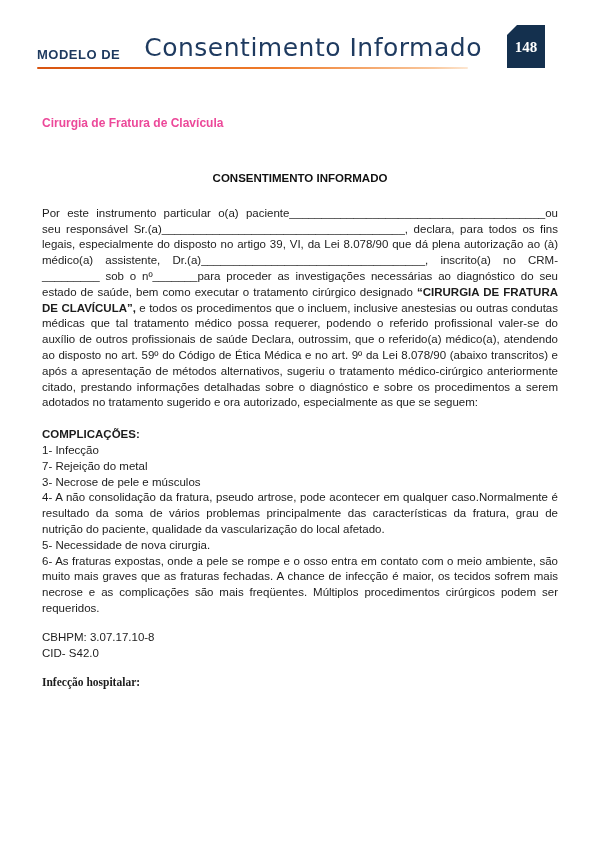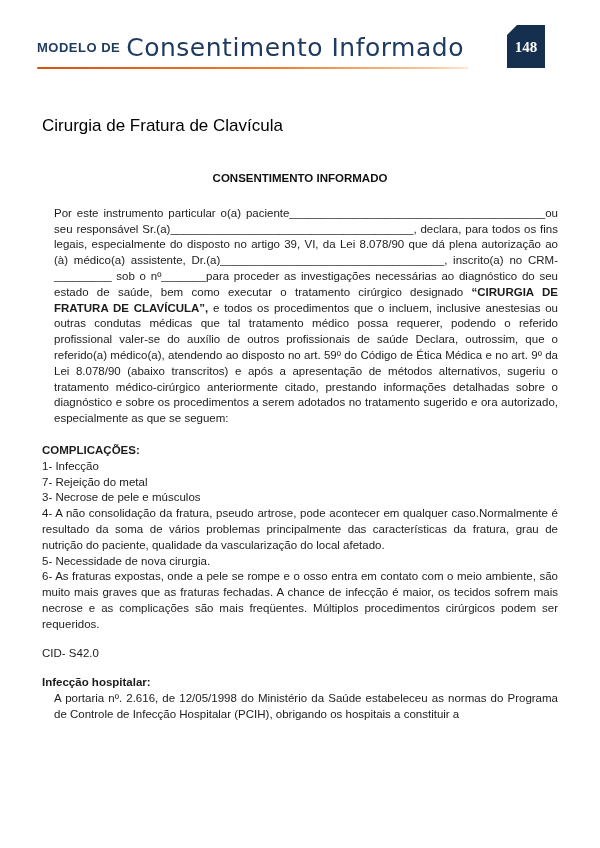--- a/index.html
+++ b/index.html
@@ -15,22 +15,22 @@
 
   
   .page-header {
     position: absolute;
     top: 33px;
     left: 37px;
     width: 431px;
   }
   .title-row {
     display: flex;
-    align-items: center;
-    gap: 6px;
+    align-items: flex-end;
+    gap: 24px;
     white-space: nowrap;
   }
   .header-prefix {
     font-family: "Liberation Sans", sans-serif;
     font-weight: bold;
     font-size: 13px;
     letter-spacing: 0.5px;
     color: #1e3a5f;
   }
   .header-title {
@@ -65,50 +65,50 @@
     font-size: 15px;
     color: #ffffff;
     transform: translateY(1px);
   }
 
   
   .procedure-title {
     position: absolute;
     top: 116px;
     left: 42px;
-    font-size: 17px;
-    font-weight: normal;
-    color: #000000;
+    font-size: 12px;
+    font-weight: bold;
+    color: #ec4899;
   }
 
   
   .content {
     position: absolute;
     top: 171px;
     left: 42px;
     width: 516px;
     font-size: 11.5px;
     line-height: 15.8px;
   }
   .doc-title {
     text-align: center;
     font-weight: bold;
     font-size: 11.5px;
     margin: 0 0 19px 0;
     color: #111111;
   }
   p.body {
-    margin: 0 0 16px 12px;
+    margin: 0 0 16px 0;
     text-align: justify;
   }
   .bold { font-weight: bold; }
   .comp-item { text-align: justify; }
   .codes { margin: 13px 0 0 0; }
   .section-gap { height: 14px; }
-  .infection-heading { font-weight: bold; }
+  .infection-heading { font-weight: bold; font-family: Liberation Serif, serif; }
 </style>
 </head>
 <body>
 
 <div class="page">
 
   <header class="page-header">
     <div class="title-row">
       <span class="header-prefix">MODELO DE</span>
       <span class="header-title">Consentimento Informado</span>
@@ -133,24 +133,24 @@
       <div class="bold">COMPLICAÇÕES:</div>
       <div class="comp-item">1- Infecção</div>
       <div class="comp-item">7- Rejeição do metal</div>
       <div class="comp-item">3- Necrose de pele e músculos</div>
       <div class="comp-item">4- A não consolidação da fratura, pseudo artrose, pode acontecer em qualquer caso.Normalmente é resultado da soma de vários problemas principalmente das características da fratura, grau de nutrição do paciente, qualidade da vascularização do local afetado.</div>
       <div class="comp-item">5- Necessidade de nova cirurgia.</div>
       <div class="comp-item">6- As fraturas expostas, onde a pele se rompe e o osso entra em contato com o meio ambiente, são muito mais graves que as fraturas fechadas. A chance de infecção é maior, os tecidos sofrem mais necrose e as complicações são mais freqüentes. Múltiplos procedimentos cirúrgicos podem ser requeridos.</div>
     </section>
 
     <section class="codes">
+      <div>CBHPM: 3.07.17.10-8</div>
       <div>CID- S42.0</div>
     </section>
 
     <div class="section-gap"></div>
 
     <section>
       <div class="infection-heading">Infecção hospitalar:</div>
-      <p class="body">A portaria nº. 2.616, de 12/05/1998 do Ministério da Saúde estabeleceu as normas do Programa de Controle de Infecção Hospitalar (PCIH), obrigando os hospitais a constituir a</p>
     </section>
 
   </main>
 </div>
 
 </body></html>

